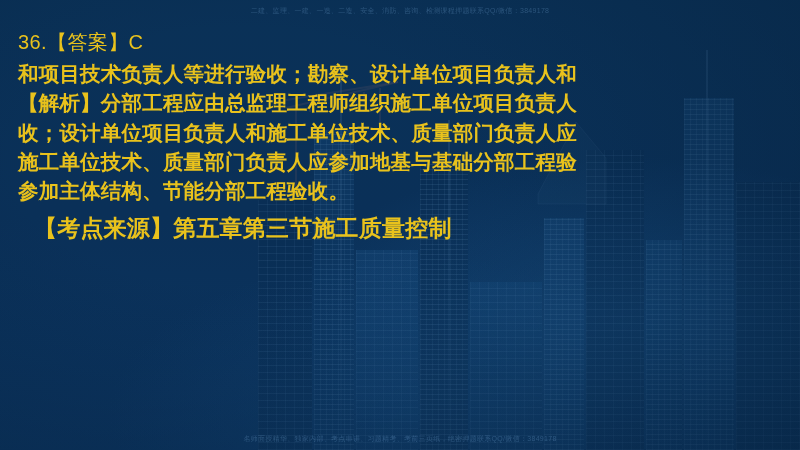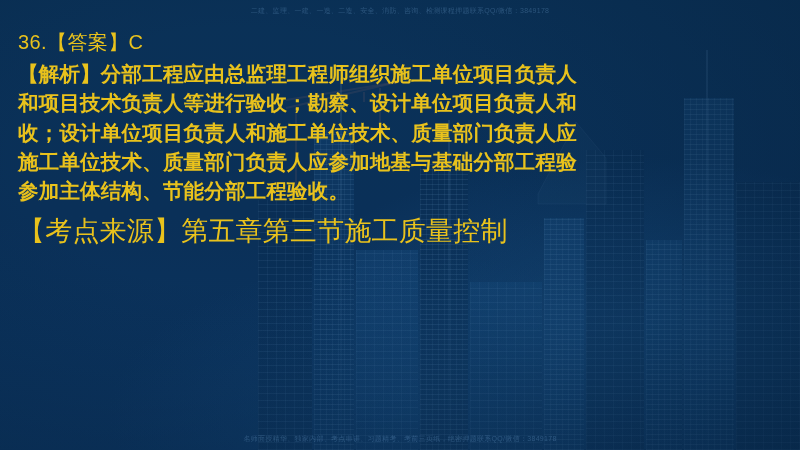--- a/index.html
+++ b/index.html
@@ -118,25 +118,25 @@
     line-height: 1.43;
     letter-spacing: 0.2px;
     margin: 0;
     font-weight: 700;
     text-align: justify;
     text-justify: inter-ideograph;
     max-width: 572px;
   }
   .analysis .ln { display: block; white-space: nowrap; }
   .source-line {
-    font-size: 27px;
+    font-size: 23px;
     line-height: 1.43;
     letter-spacing: 0.2px;
-    margin: 6px 0 0 0;
-    font-weight: 400;
+    margin: 6px 0 0 16px;
+    font-weight: 700;
     white-space: nowrap;
   }
 </style>
 </head>
 <body>
 
 <div id="slide">
 
   <div class="bg-layer">
     <div class="sky-wash"></div>
@@ -200,22 +200,22 @@
 
   <div class="watermark top">二建、监理、一建、一造、二造、安全、消防、咨询、检测课程押题联系QQ/微信：3849178</div>
 
   <div class="watermark bottom">名师面授精华、独家内部、考点串讲、习题精考、考前三页纸，绝密押题联系QQ/微信：3849178</div>
 
   <div class="content">
 
     <p class="answer-line">36.【答案】C</p>
 
     <p class="analysis">
+      <span class="ln">和项目技术负责人等进行验收；勘察、设计单位项目负责人和</span>
       <span class="ln">【解析】分部工程应由总监理工程师组织施工单位项目负责人</span>
-      <span class="ln">和项目技术负责人等进行验收；勘察、设计单位项目负责人和</span>
       <span class="ln">收；设计单位项目负责人和施工单位技术、质量部门负责人应</span>
       <span class="ln">施工单位技术、质量部门负责人应参加地基与基础分部工程验</span>
       <span class="ln">参加主体结构、节能分部工程验收。</span>
     </p>
 
     <p class="source-line">【考点来源】第五章第三节施工质量控制</p>
 
   </div>
 
 </div>

